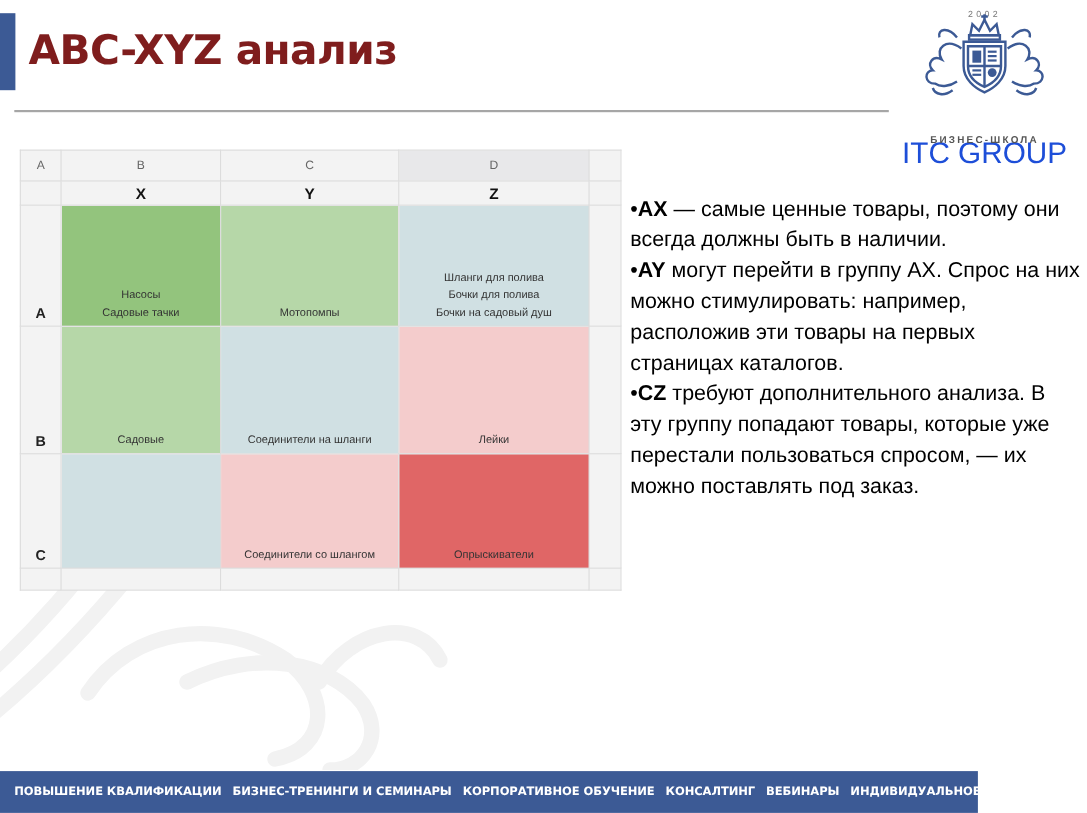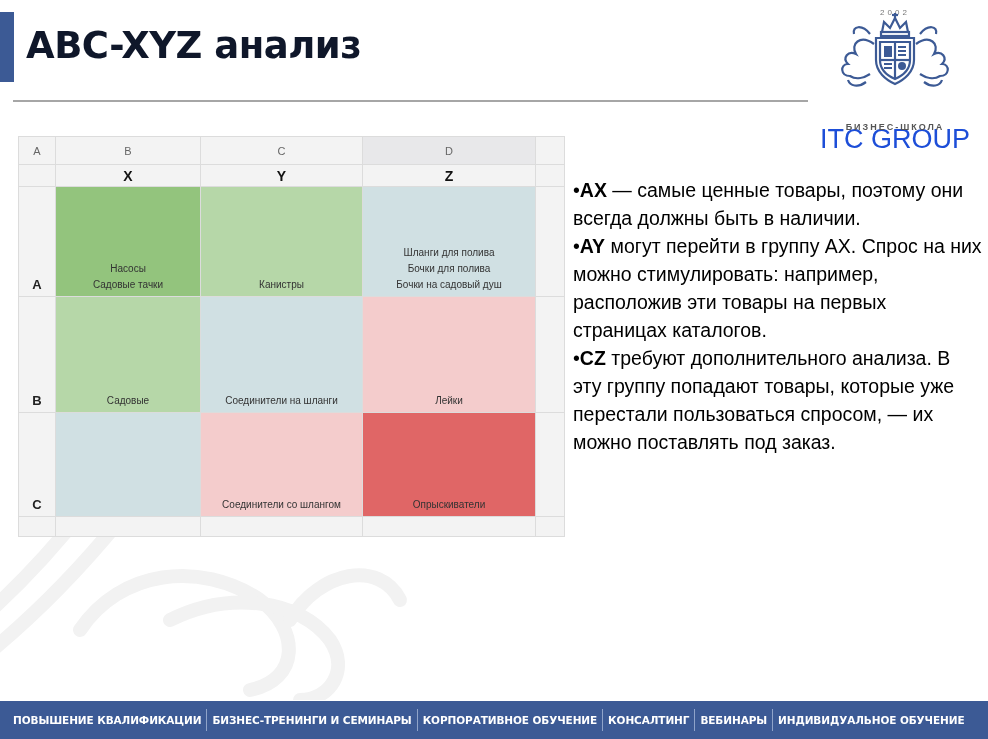--- a/index.html
+++ b/index.html
@@ -2,21 +2,21 @@
 <html><head>
 <meta charset="utf-8">
 <style>
   * { box-sizing: border-box; margin: 0; padding: 0; }
   html, body { width: 988px; height: 739px; overflow: hidden; background: #ffffff; }
   body { position: relative; font-family: "Liberation Sans", sans-serif; color: #000; }
 
   .watermark { position: absolute; left: 0; top: 100px; width: 620px; height: 600px; pointer-events: none; }
 
   .title-bar { position: absolute; left: 0; top: 12px; width: 14px; height: 70px; background: #3c5a95; }
-  .title { position: absolute; left: 26px; top: 24px; font-family: "DejaVu Sans", sans-serif; font-weight: bold; font-size: 37px; color: #0f172a; letter-spacing: -0.5px; }
+  .title { position: absolute; left: 26px; top: 24px; font-family: "DejaVu Sans", sans-serif; font-weight: bold; font-size: 37px; color: #7f1d1d; letter-spacing: -0.5px; }
   .divider { position: absolute; left: 13px; top: 100px; width: 795px; height: 2px; background: #a6a6a6; }
 
   .logo { position: absolute; left: 820px; top: 4px; width: 150px; height: 130px; }
   .logo-text { position: absolute; left: 0; top: 84px; width: 150px; text-align: center; font-family: "Liberation Sans", sans-serif; font-size: 27px; color: #1d4ed8; letter-spacing: 0px; margin-top: 36px; }
   .logo-sub { position: absolute; left: 0; top: 118px; width: 150px; text-align: center; font-size: 9px; letter-spacing: 2px; color: #555; font-weight: bold; }
   .logo-year { position: absolute; left: 0; top: 4px; width: 150px; text-align: center; font-size: 8px; letter-spacing: 3px; color: #777; }
 
   
   .sheet { position: absolute; left: 18px; top: 136px; width: 546px; height: 400px; background: #f3f3f3; }
   .sheet table { border-collapse: collapse; table-layout: fixed; width: 546px; }
@@ -29,21 +29,21 @@
   .sheet tr.rB td { height: 116px; }
   .sheet tr.rC td { height: 104px; }
   .sheet tr.empty td { height: 20px; background: #f3f3f3; }
   .sheet td.extra { background: #f3f3f3; }
 
   
   .bullets { position: absolute; left: 573px; top: 176px; width: 410px; font-family: "Liberation Sans", sans-serif; font-size: 19.5px; line-height: 28px; color: #000; }
   .bullets p b { font-weight: bold; }
 
   
-  .footer { position: absolute; left: 0; top: 701px; width: 988px; height: 38px; background: #3c5a95; display: flex; align-items: center; padding-left: 8px; }
+  .footer { position: absolute; left: 0; top: 701px; width: 889px; height: 38px; background: #3c5a95; display: flex; align-items: center; padding-left: 8px; }
   .footer .item { color: #fff; font-family: "DejaVu Sans", sans-serif; font-weight: bold; font-size: 10.5px; white-space: nowrap; padding: 0 5px; letter-spacing: -0.1px; }
   .footer .sep { width: 1px; height: 22px; background: #8fa3c9; }
 </style>
 </head>
 <body>
 
 <svg class="watermark" viewBox="0 0 620 600">
   <g fill="none" stroke="#f2f2f2" stroke-width="14" stroke-linecap="round">
     <path d="M-20 560 C 80 480, 160 380, 260 220"></path>
     <path d="M-20 520 C 60 450, 130 360, 220 200"></path>
@@ -121,21 +121,21 @@
       <td>Z</td>
       <td class="extra"></td>
     </tr>
     <tr class="rA">
       <td class="rowlbl">A</td>
       <td style="background:#93c47d">
             <div>Насосы</div>
             <div>Садовые тачки</div>
           </td>
       <td style="background:#b6d7a8">
-            <div>Канистры</div>
+            <div>Мотопомпы</div>
           </td>
       <td style="background:#d0e0e3">
             <div>Шланги для полива</div>
             <div>Бочки для полива</div>
             <div>Бочки на садовый душ</div>
           </td>
       <td class="extra"></td>
     </tr>
     <tr class="rB">
       <td class="rowlbl">B</td>

